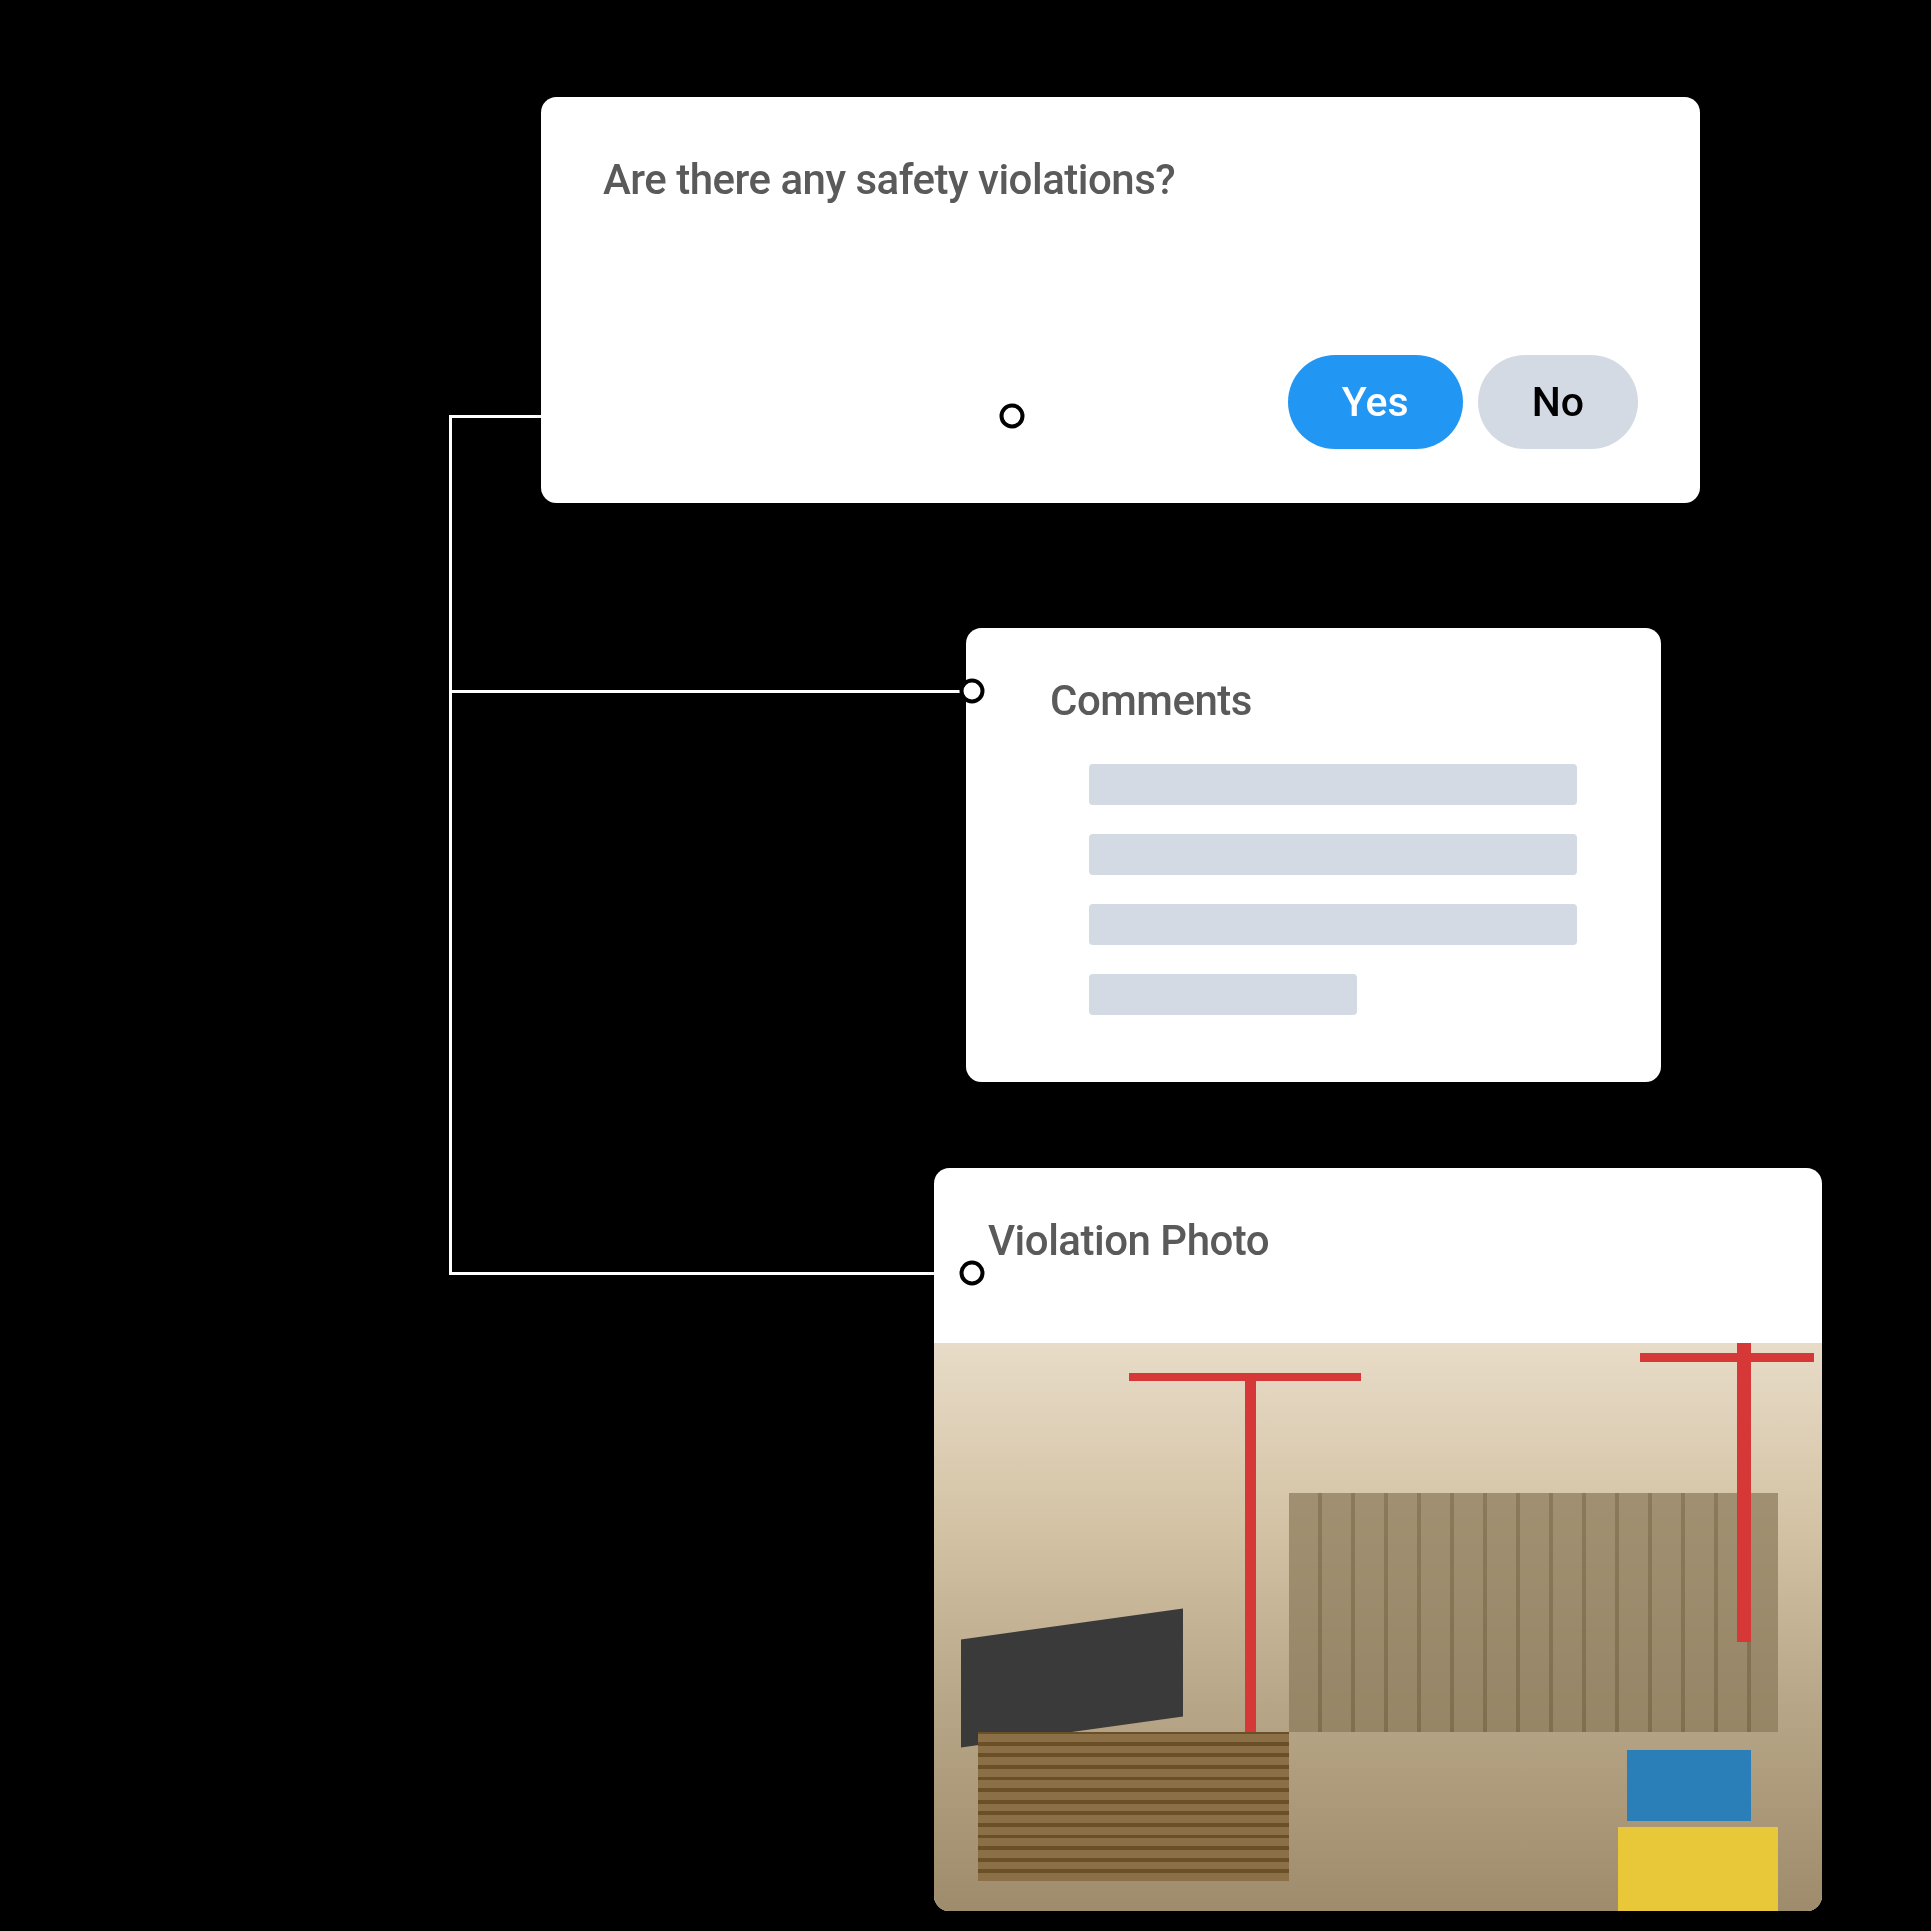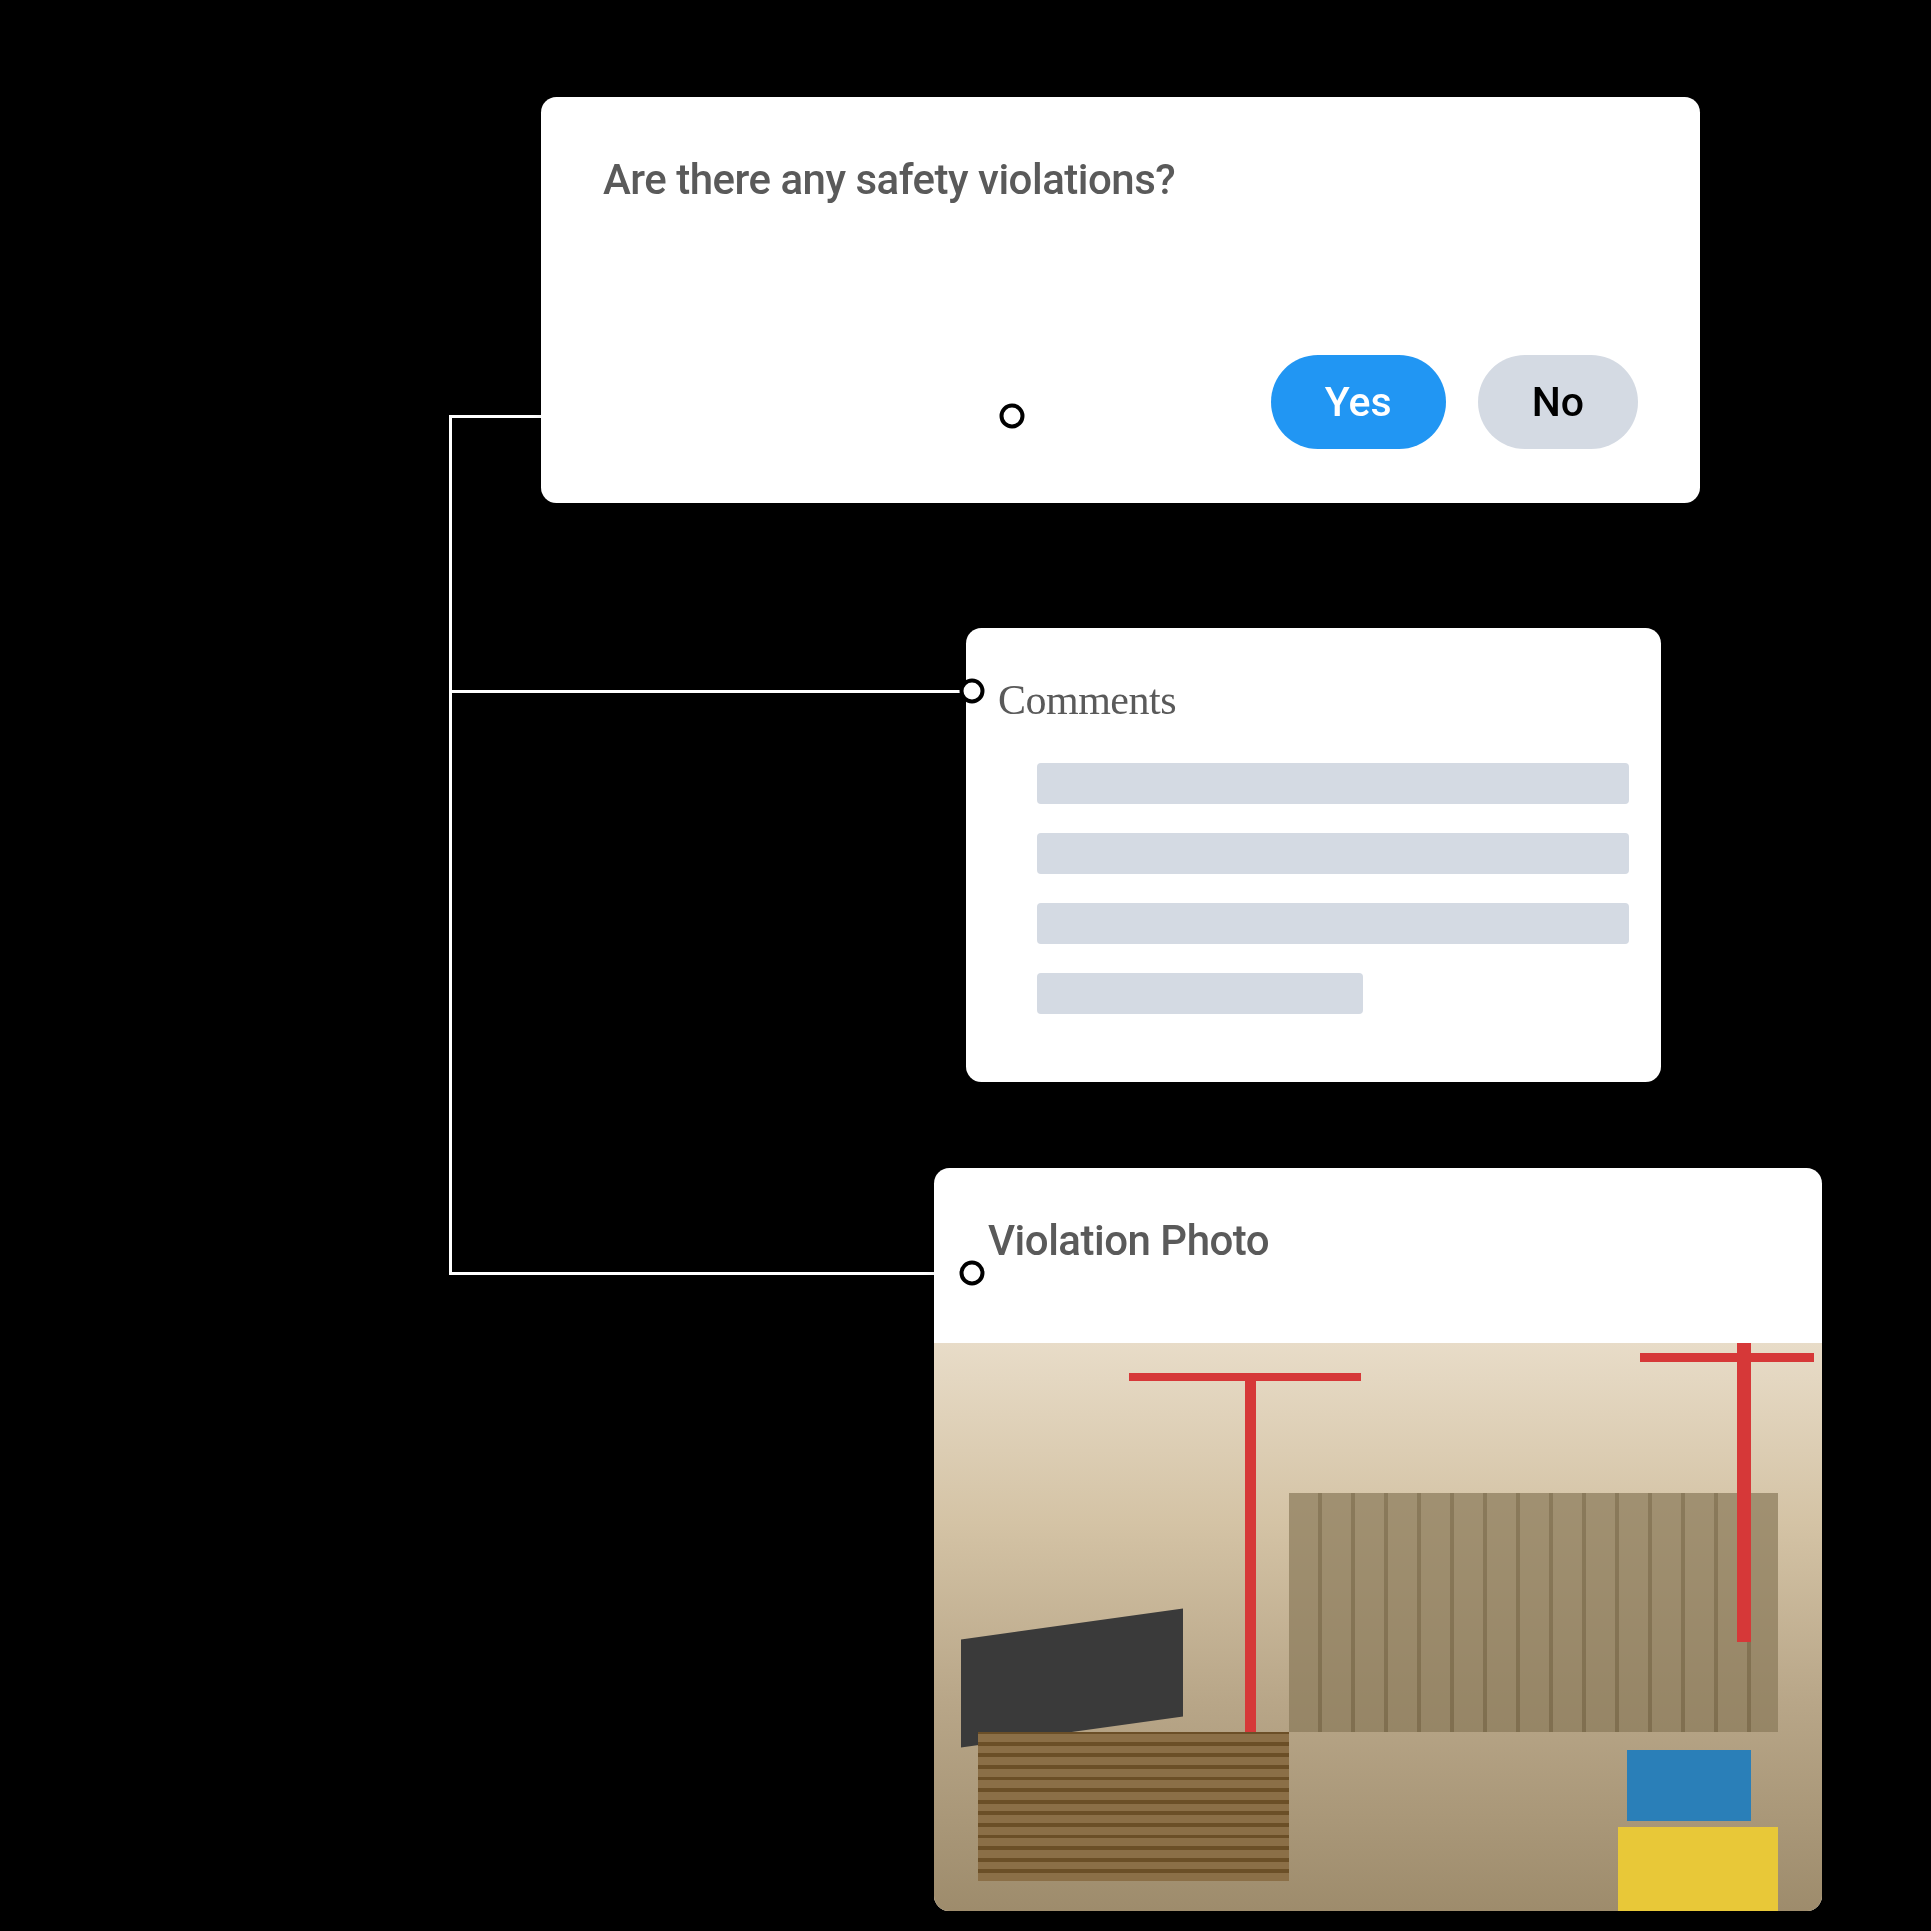--- a/index.html
+++ b/index.html
@@ -38,21 +38,21 @@
       font-weight: 500;
       color: #5a5a5a;
       letter-spacing: -0.5px;
     }
 
     .button-row {
       position: absolute;
       bottom: 54px;
       right: 62px;
       display: flex;
-      gap: 32px;
+      gap: 15px;
     }
 
     .pill-button {
       border: none;
       border-radius: 965px;
       padding: 23px 54px;
       font-size: 41px;
       font-weight: 500;
       cursor: pointer;
       font-family: inherit;
@@ -66,22 +66,21 @@
     .pill-button.inactive {
       background: #d4dae3;
       color: #000000;
     }
 
     .comments-card {
       left: 966px;
       top: 628px;
       width: 695px;
       height: 454px;
-      padding: 48px 32px;
-      font-family: Liberation Serif, serif;
+      padding: 48px 84px;
     }
 
     .section-title {
       font-size: 42px;
       font-weight: 500;
       color: #5a5a5a;
       letter-spacing: -0.5px;
       margin-bottom: 39px;
     }
 

